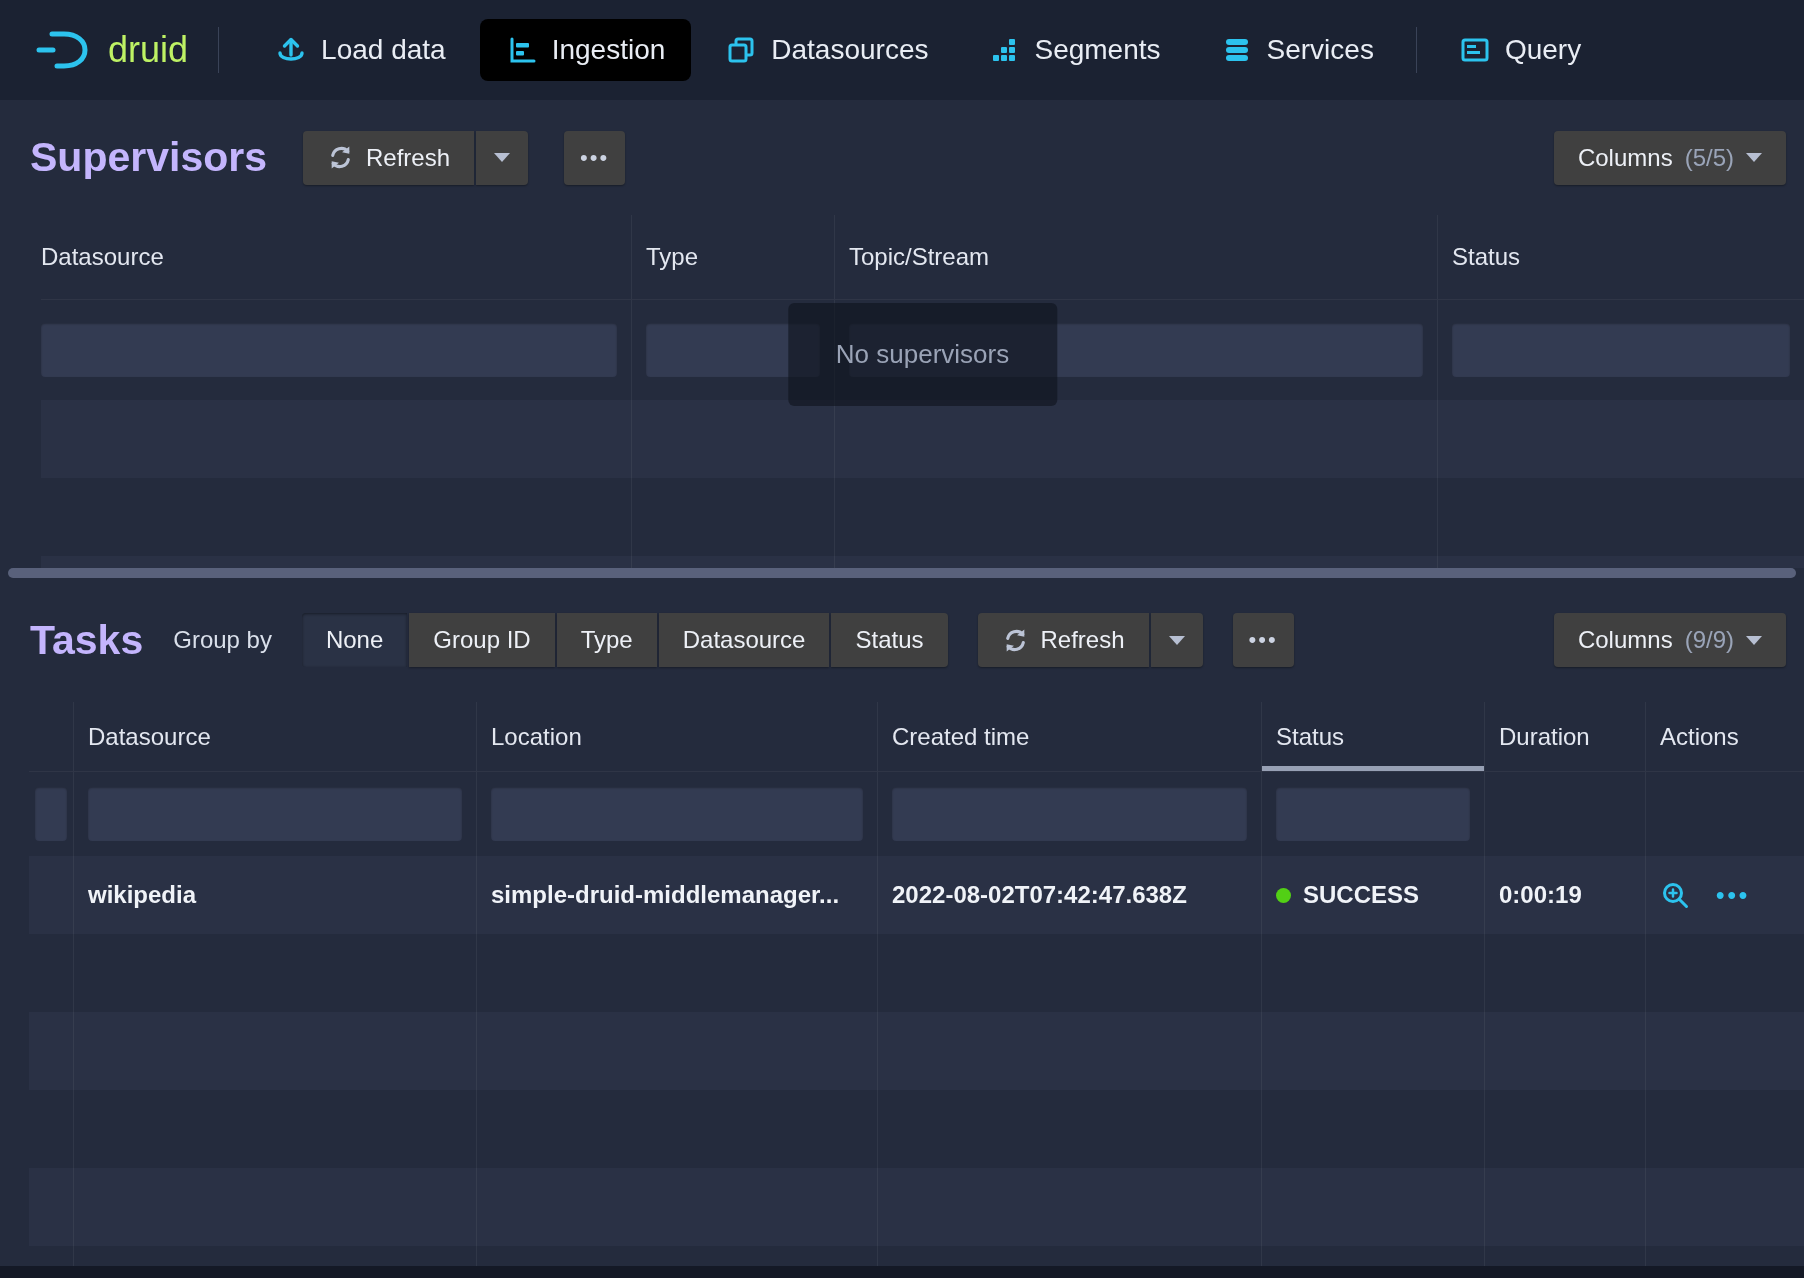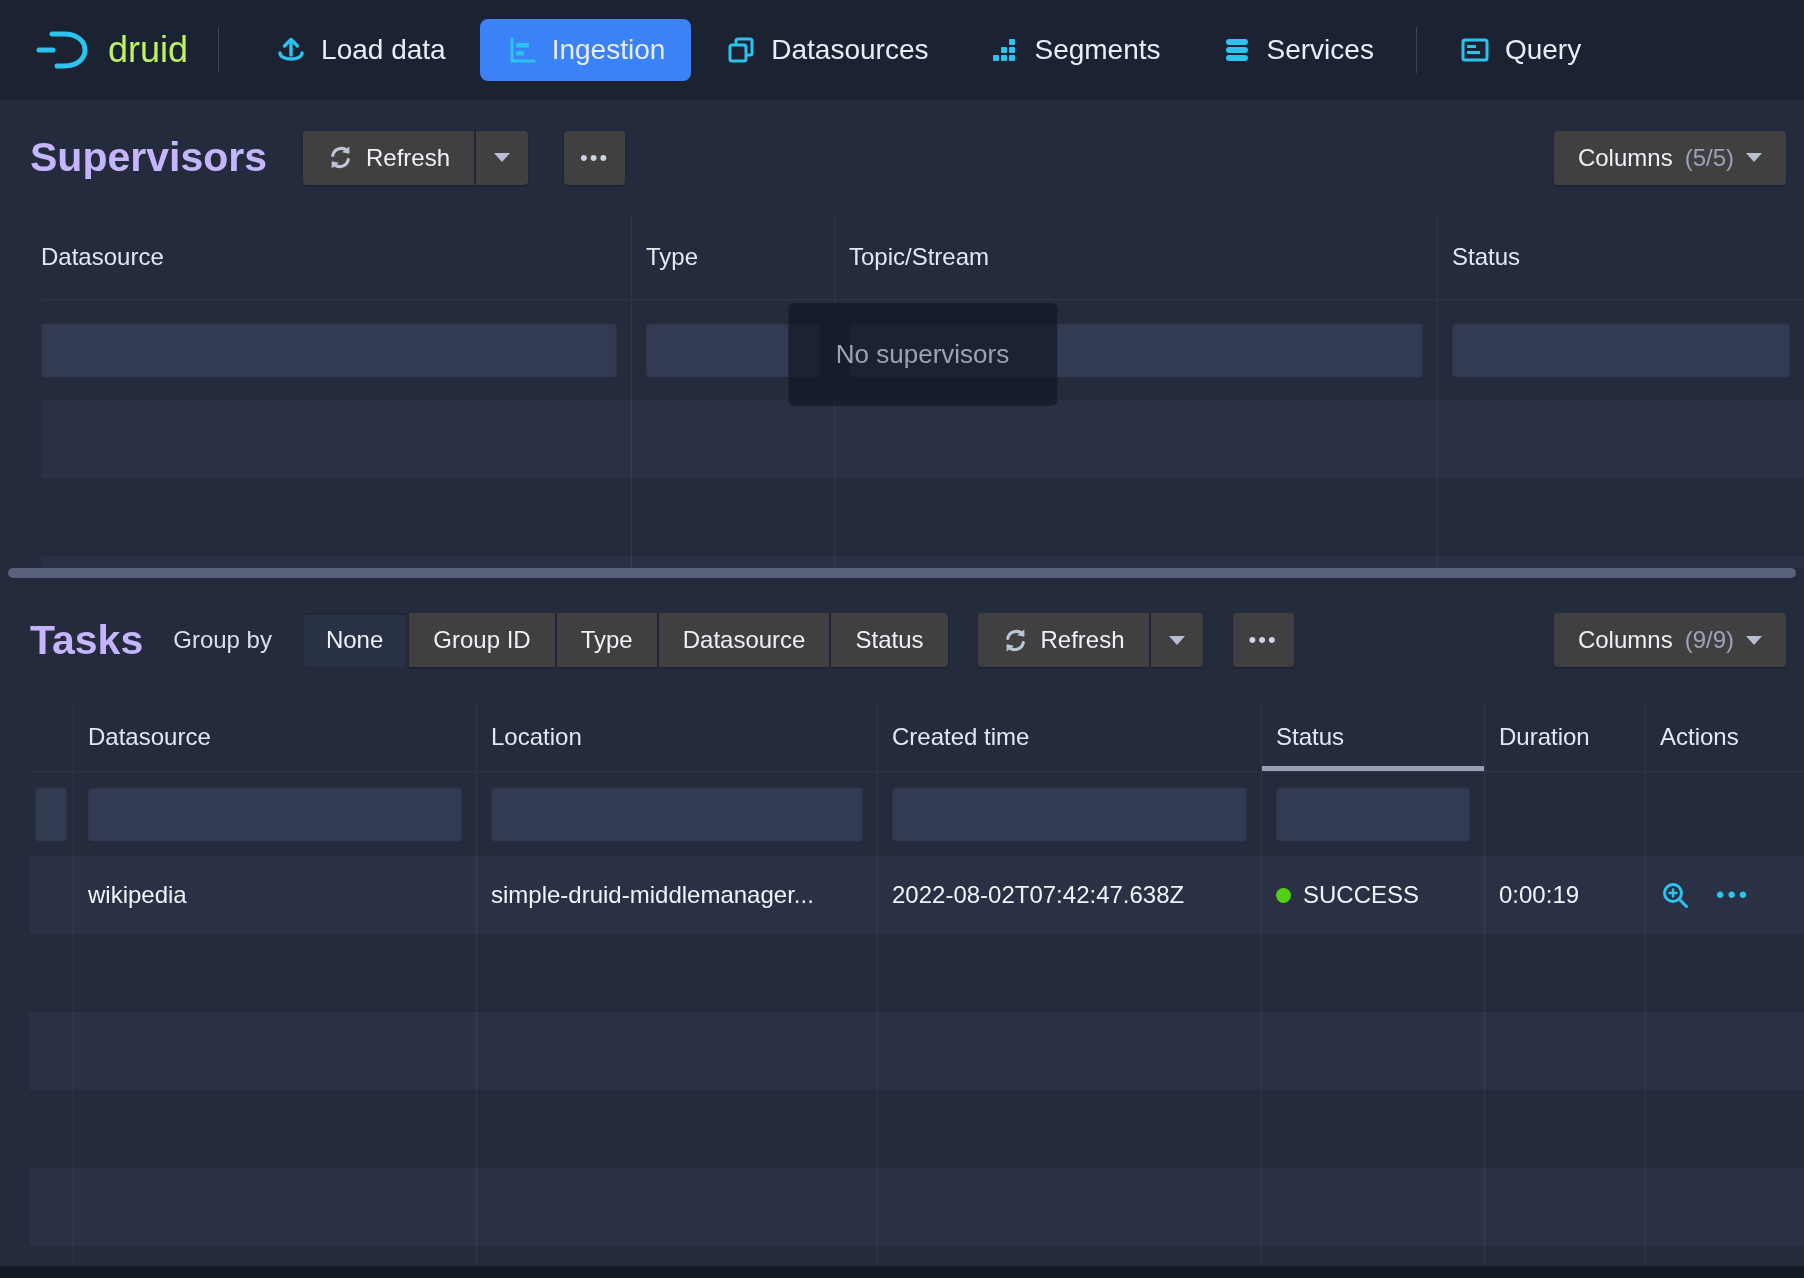--- a/index.html
+++ b/index.html
@@ -18,21 +18,21 @@
     padding:0 36px; gap:22px;
   }
   .brand { display:flex; align-items:center; gap:16px; font-size:36px; color:#bef264; cursor:pointer; }
   .nav-sep { width:1px; height:46px; background:#3a4358; margin:0 8px; }
   .nav-items { display:flex; align-items:center; gap:8px; }
   .nav-item {
     display:flex; align-items:center; gap:14px;
     font-size:28px; color:#e9edf4;
     padding:15px 26px; border-radius:8px; cursor:pointer; white-space:nowrap;
   }
-  .nav-item.active { background:#3b82f6; }
+  .nav-item.active { background:#000000; }
 
   
   .btn {
     display:inline-flex; align-items:center; justify-content:center; gap:12px;
     height:54px; background:#404040; border:none; border-radius:4px;
     color:#edf0f6; font-size:24px; padding:0 24px;
     font-family:inherit; cursor:pointer; white-space:nowrap;
     box-shadow:0 1px 2px rgba(0,0,0,.35);
   }
   .btn .count { color:#9aa4b8; }
@@ -85,21 +85,21 @@
   }
   .filter-row { height:100px; }
   .tasks-table .filter-row { height:84px; }
   .filter-input {
     width:100%; height:54px;
     background:#333b52; border:none; border-radius:4px;
     box-shadow:inset 0 1px 2px rgba(0,0,0,.3);
     color:#edf0f6; font-size:22px; padding:0 14px;
     font-family:inherit;
   }
-  .r { height:78px; }
+  .r { height:78px;font-weight:bold; }
   .r.alt { background:#2a3145; }
   .r.sliver { height:12px; }
   .r.sliver20 { height:20px; }
   .data-row .cell { font-size:24px; color:#f0f3f8; }
 
   
   .s0{width:591px;} .s1{width:203px;} .s2{width:603px;} .s3{width:366px;}
   
   .c0{width:45px; padding:0 6px;} .c1{width:403px;} .c2{width:401px;}
   .c3{width:384px;} .c4{width:223px;} .c5{width:161px;} .c6{width:158px;}

